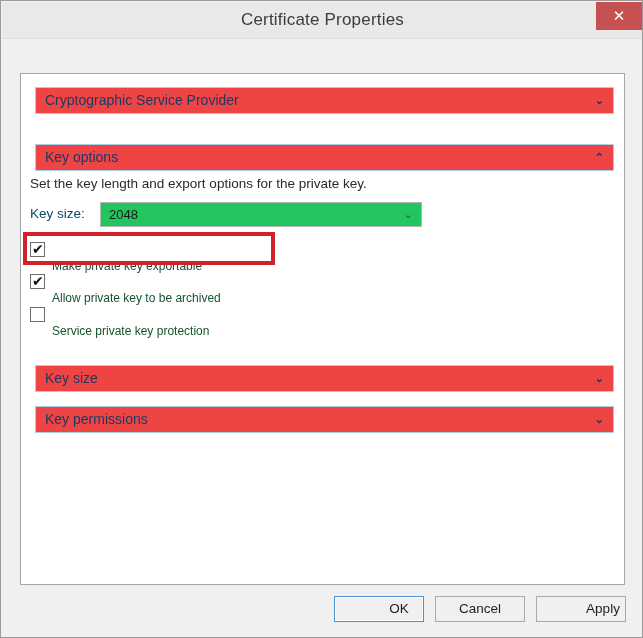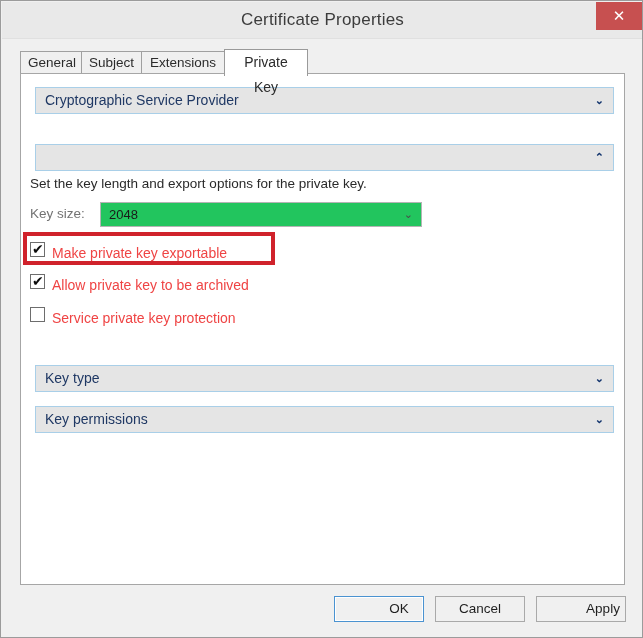--- a/index.html
+++ b/index.html
@@ -112,21 +112,21 @@
     box-sizing: border-box;
     background: #ffffff;
     border: 1px solid #a6a6a6;
   }
 
   
   .section-header {
     position: absolute;
     box-sizing: border-box;
     height: 27px;
-    background: #e5e5e5;
+    background: #ef4444;
     border: 1px solid #a9cfe8;
     cursor: pointer;
   }
   .section-header .label {
     position: absolute;
     left: 9px;
     top: 0;
     height: 25px;
     line-height: 25px;
     font-size: 14px;
@@ -158,21 +158,21 @@
     color: #2a2a2a;
     white-space: nowrap;
   }
 
   
   .keysize-label {
     position: absolute;
     left: 9px;
     top: 132px;
     font-size: 13.5px;
-    color: #737373;
+    color: #0c4a6e;
     white-space: nowrap;
   }
   .keysize-combo {
     position: absolute;
     left: 79px;
     top: 128px;
     width: 322px;
     height: 25px;
     box-sizing: border-box;
     background: #22c55e;
@@ -224,25 +224,25 @@
     left: 1px;
     top: -3px;
     font-size: 14px;
     color: #0c0c0c;
     line-height: 18px;
     font-family: "DejaVu Sans", sans-serif;
   }
   .cblabel {
     position: absolute;
     left: 22px;
-    top: 4px;
+    top: 17px;
     height: 20px;
     line-height: 19px;
-    font-size: 14px;
-    color: #ef4444;
+    font-size: 12px;
+    color: #14532d;
     white-space: nowrap;
     user-select: none;
   }
 
   
   .annotation {
     position: absolute;
     left: 2px;
     top: 158px;
     width: 252px;
@@ -279,35 +279,30 @@
 
 <div class="window">
 
   <div class="titlebar">
     <div class="titlebar-text">Certificate Properties</div>
     <div class="close-button">
       <div class="close-glyph">✕</div>
     </div>
   </div>
 
-  <div class="tabstrip">
-    <div class="tab" style="left:0px;   width:62px;">General</div>
-    <div class="tab" style="left:61px;  width:61px;">Subject</div>
-    <div class="tab" style="left:121px; width:84px;">Extensions</div>
-    <div class="tab active" style="left:204px; width:84px;">Private Key</div>
-  </div>
 
   <div class="tabpanel">
 
     <div class="section-header sec-csp">
       <span class="label">Cryptographic Service Provider</span>
       <span class="chev">⌄</span>
     </div>
 
     <div class="section-header sec-keyopt">
+      <span class="label">Key options</span>
       <span class="chev">⌃</span>
     </div>
 
     <div class="section-desc">Set the key length and export options for the private key.</div>
 
     <div class="keysize-label">Key size:</div>
     <div class="keysize-combo">
       <span class="value">2048</span>
       <span class="combo-chev">⌄</span>
     </div>
@@ -329,21 +324,21 @@
     <div class="cbrow r3">
       <span class="cbox">
         <span class="tick"></span>
       </span>
       <span class="cblabel">Service private key protection</span>
     </div>
 
     <div class="annotation"></div>
 
     <div class="section-header sec-keytype">
-      <span class="label">Key type</span>
+      <span class="label">Key size</span>
       <span class="chev">⌄</span>
     </div>
 
     <div class="section-header sec-keyperm">
       <span class="label">Key permissions</span>
       <span class="chev">⌄</span>
     </div>
 
   </div>
 

